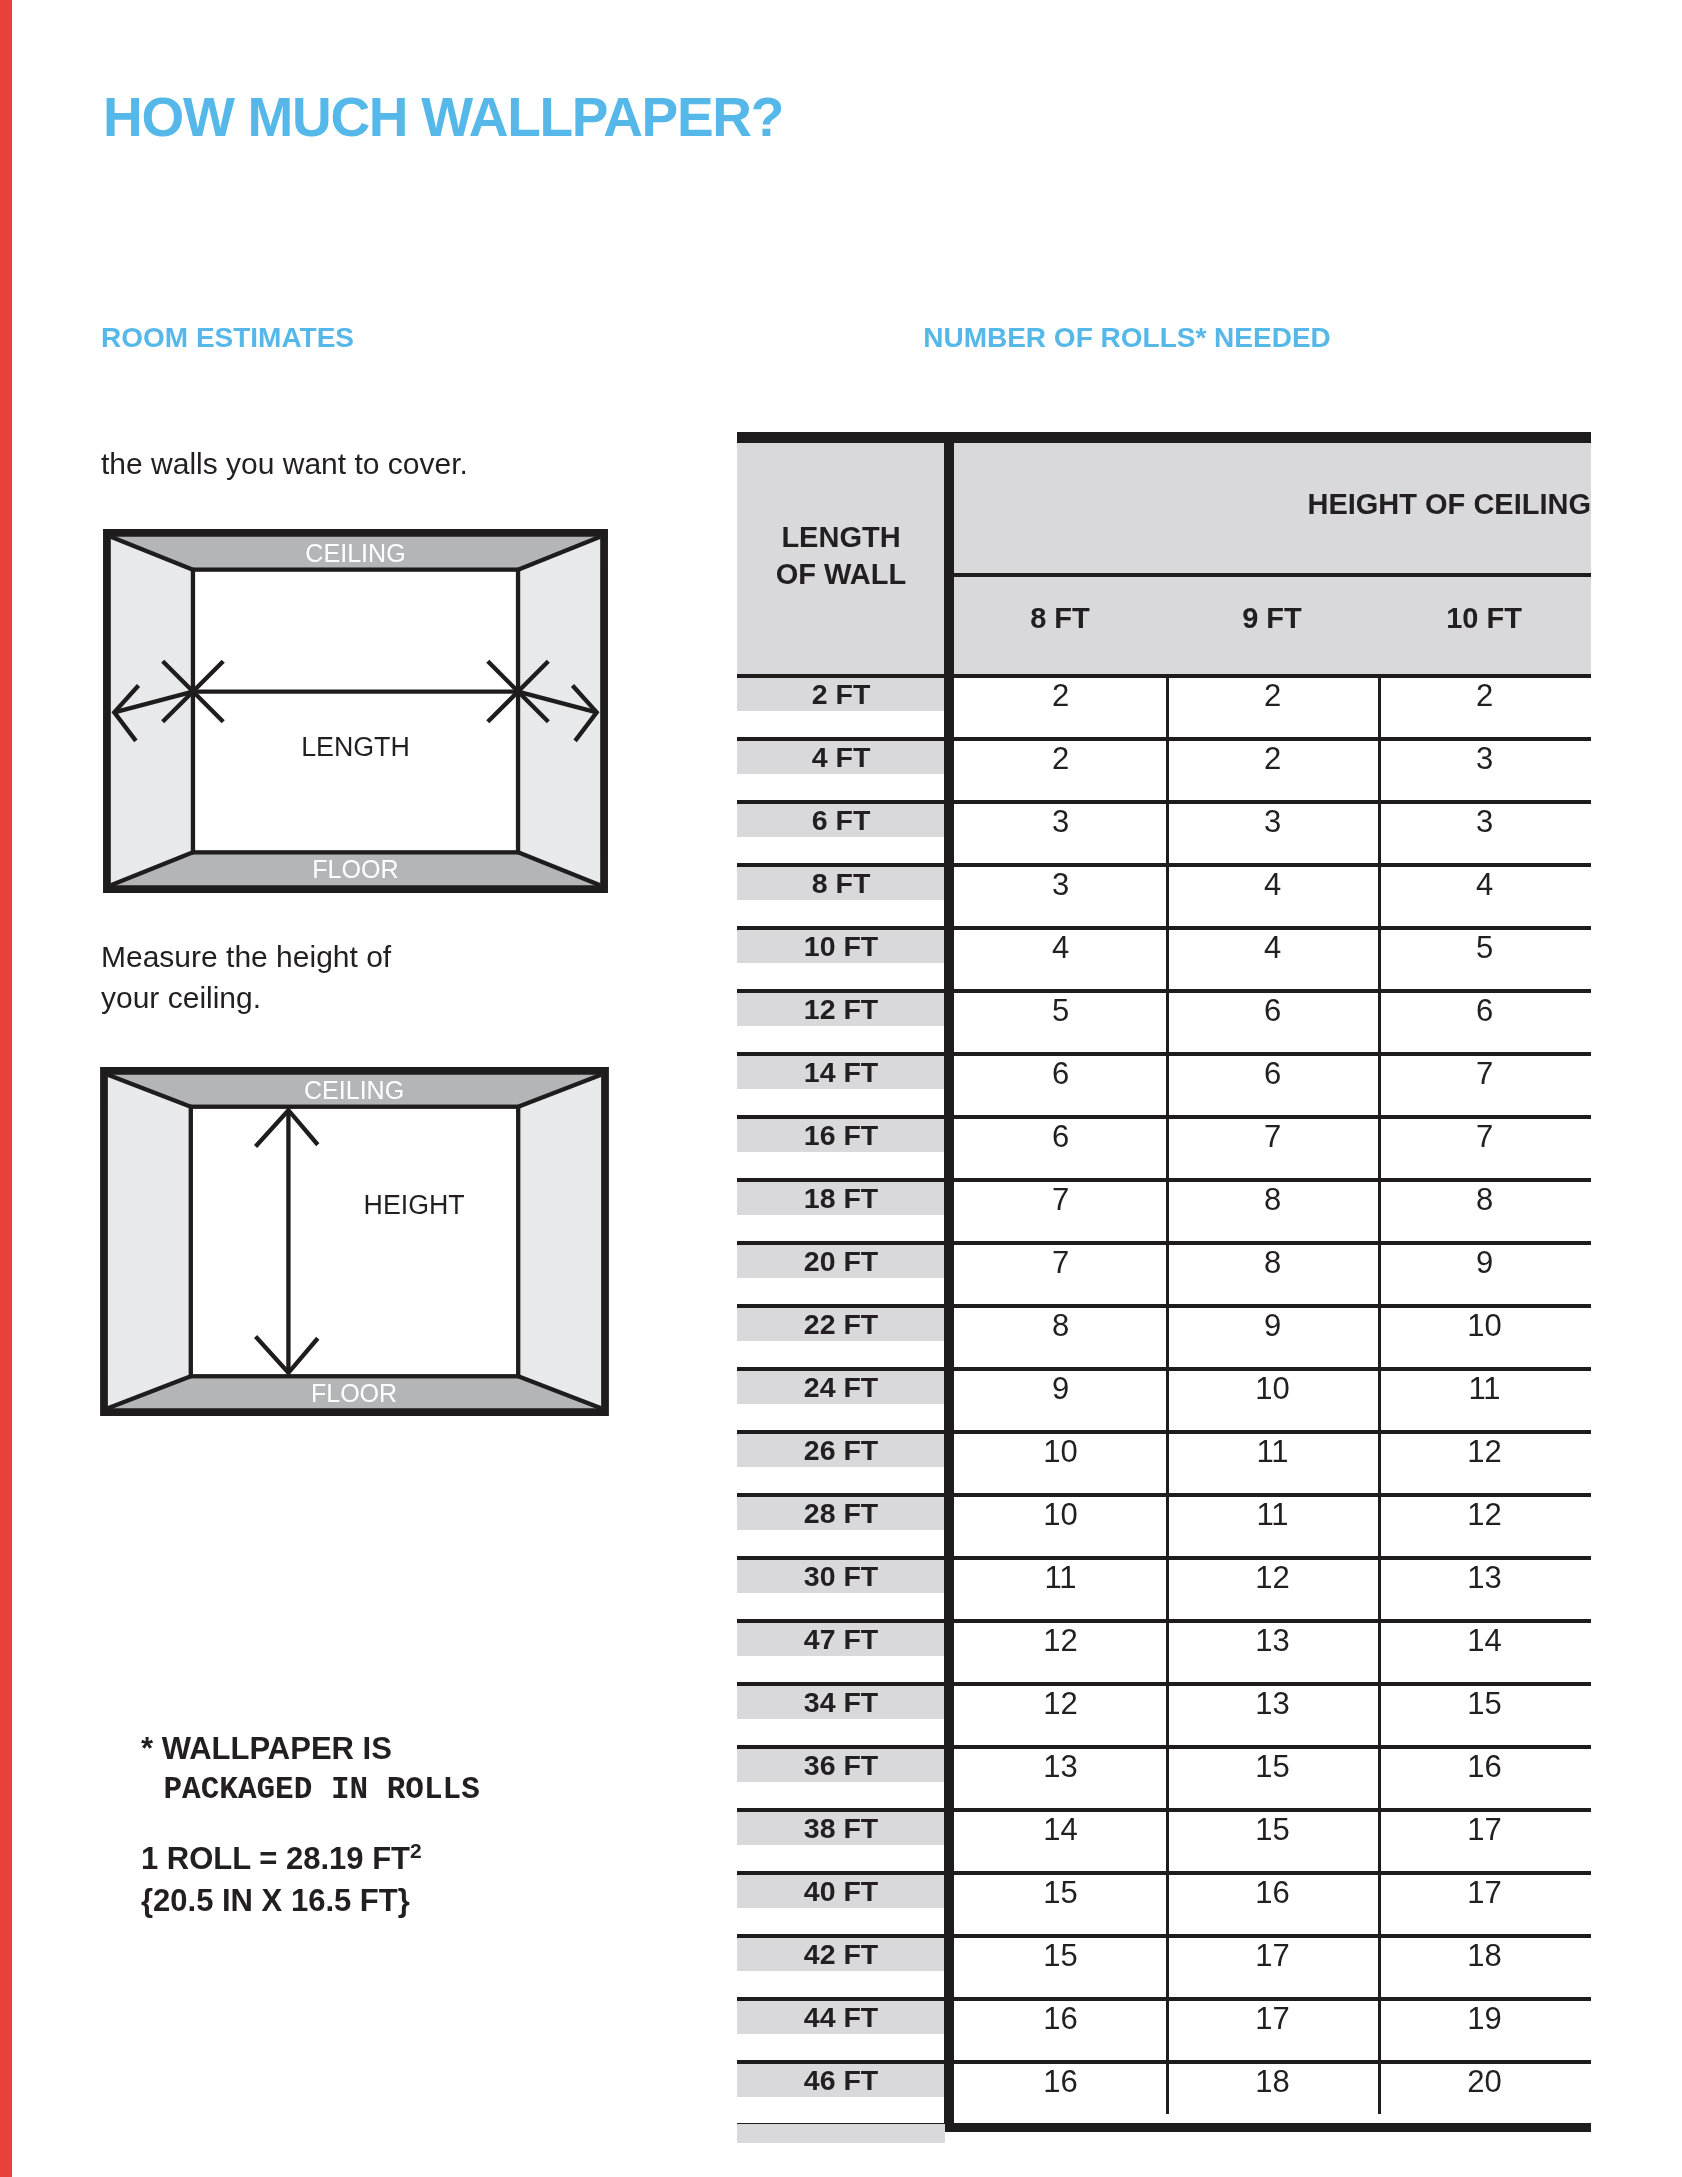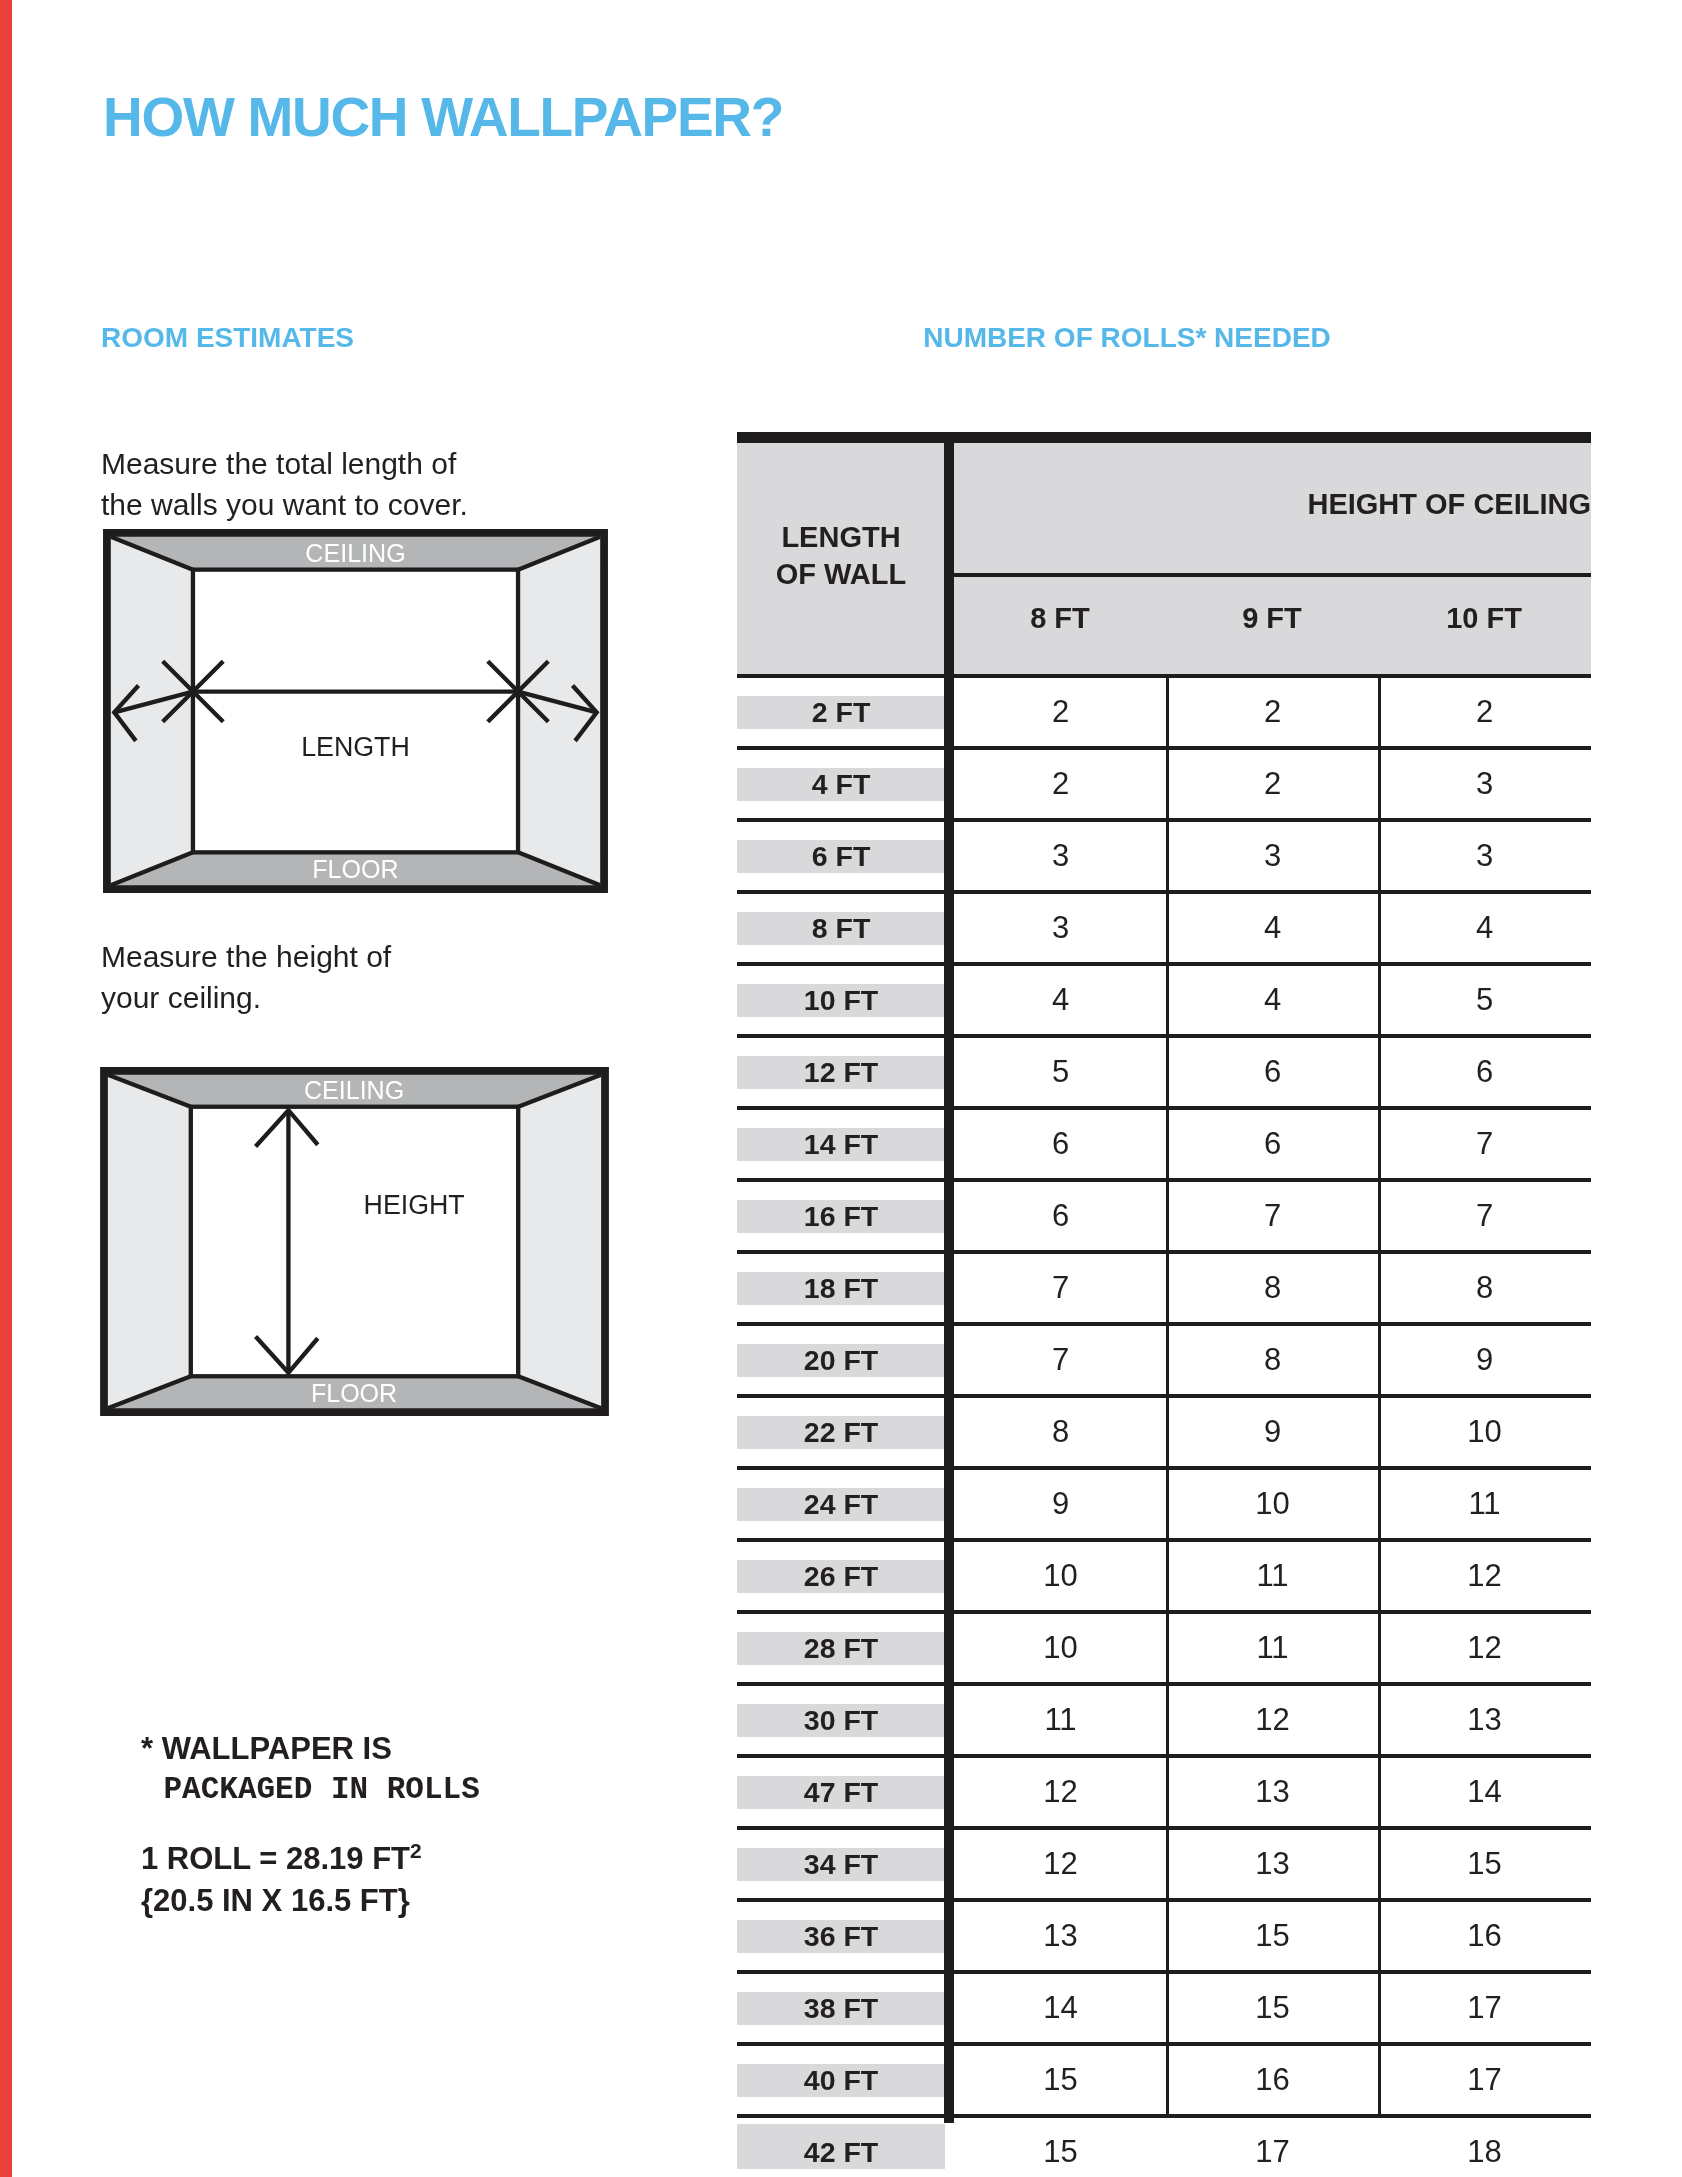--- a/index.html
+++ b/index.html
@@ -47,22 +47,22 @@
   .tbl-header{position:relative;height:231px;background:var(--gray-cell);}
   .th-rowhead{position:absolute;left:0;top:76px;width:208px;text-align:center;
               font-size:29px;font-weight:700;line-height:37px;}
   .th-ceiling{position:absolute;left:217px;top:45px;width:637px;text-align:right;
               font-size:29px;font-weight:700;}
   .th-hline{position:absolute;left:217px;top:130px;width:637px;height:3.5px;background:var(--line);}
   .th-heights{position:absolute;left:217px;top:159px;width:637px;display:flex;}
   .th-heights div{width:212px;text-align:center;font-size:29px;font-weight:700;}
 
   .tbl-body{border-bottom:9.5px solid var(--line);}
-  .t-row{display:flex;height:72px;box-sizing:border-box;border-top:4.3px solid var(--line);
-         align-items:center;}
+  .t-row{display:flex;height:63px;box-sizing:border-box;border-top:4.3px solid var(--line);
+         align-items:flex-start;}
   .t-label{width:208px;background:var(--gray-cell);display:flex;align-items:center;
            justify-content:center;font-size:28.5px;font-weight:700;}
   .t-gap{width:9.5px;}
   .t-cell{width:212px;display:flex;align-items:center;justify-content:center;
           font-size:31px;background:#fff;}
 
   .v-divider{position:absolute;left:944px;top:432px;width:9.5px;height:1691px;background:var(--line);}
   .v-thin1,.v-thin2{position:absolute;top:674px;width:2.6px;height:1440px;background:var(--line);}
   .v-thin1{left:1166px;}
   .v-thin2{left:1378px;}
@@ -74,21 +74,20 @@
 <div class="page">
 
   <div class="stripe"></div>
 
   <div class="title">HOW MUCH WALLPAPER?</div>
 
   <div class="section-head" id="room-estimates-head">ROOM ESTIMATES</div>
   <div class="section-head" id="rolls-needed-head">NUMBER OF ROLLS* NEEDED</div>
 
   <div class="para" id="para-length">
-    <div>Measure the total length of</div>
     <div>the walls you want to cover.</div>
   </div>
 
   <svg class="diagram" id="diagram-length" width="505" height="364" viewBox="0 0 584 421">
     <rect x="5" y="5" width="574" height="411" fill="#ffffff" stroke="#1f1c1d" stroke-width="10"></rect>
     <polygon points="9,9 575,9 480,47 104,47" fill="#b3b5b7"></polygon>
     <polygon points="9,9 104,47 104,374 9,412" fill="#e8e9ea"></polygon>
     <polygon points="575,9 480,47 480,374 575,412" fill="#e8e9ea"></polygon>
     <polygon points="9,412 104,374 480,374 575,412" fill="#b3b5b7"></polygon>
     <g stroke="#1f1c1d" stroke-width="5">

